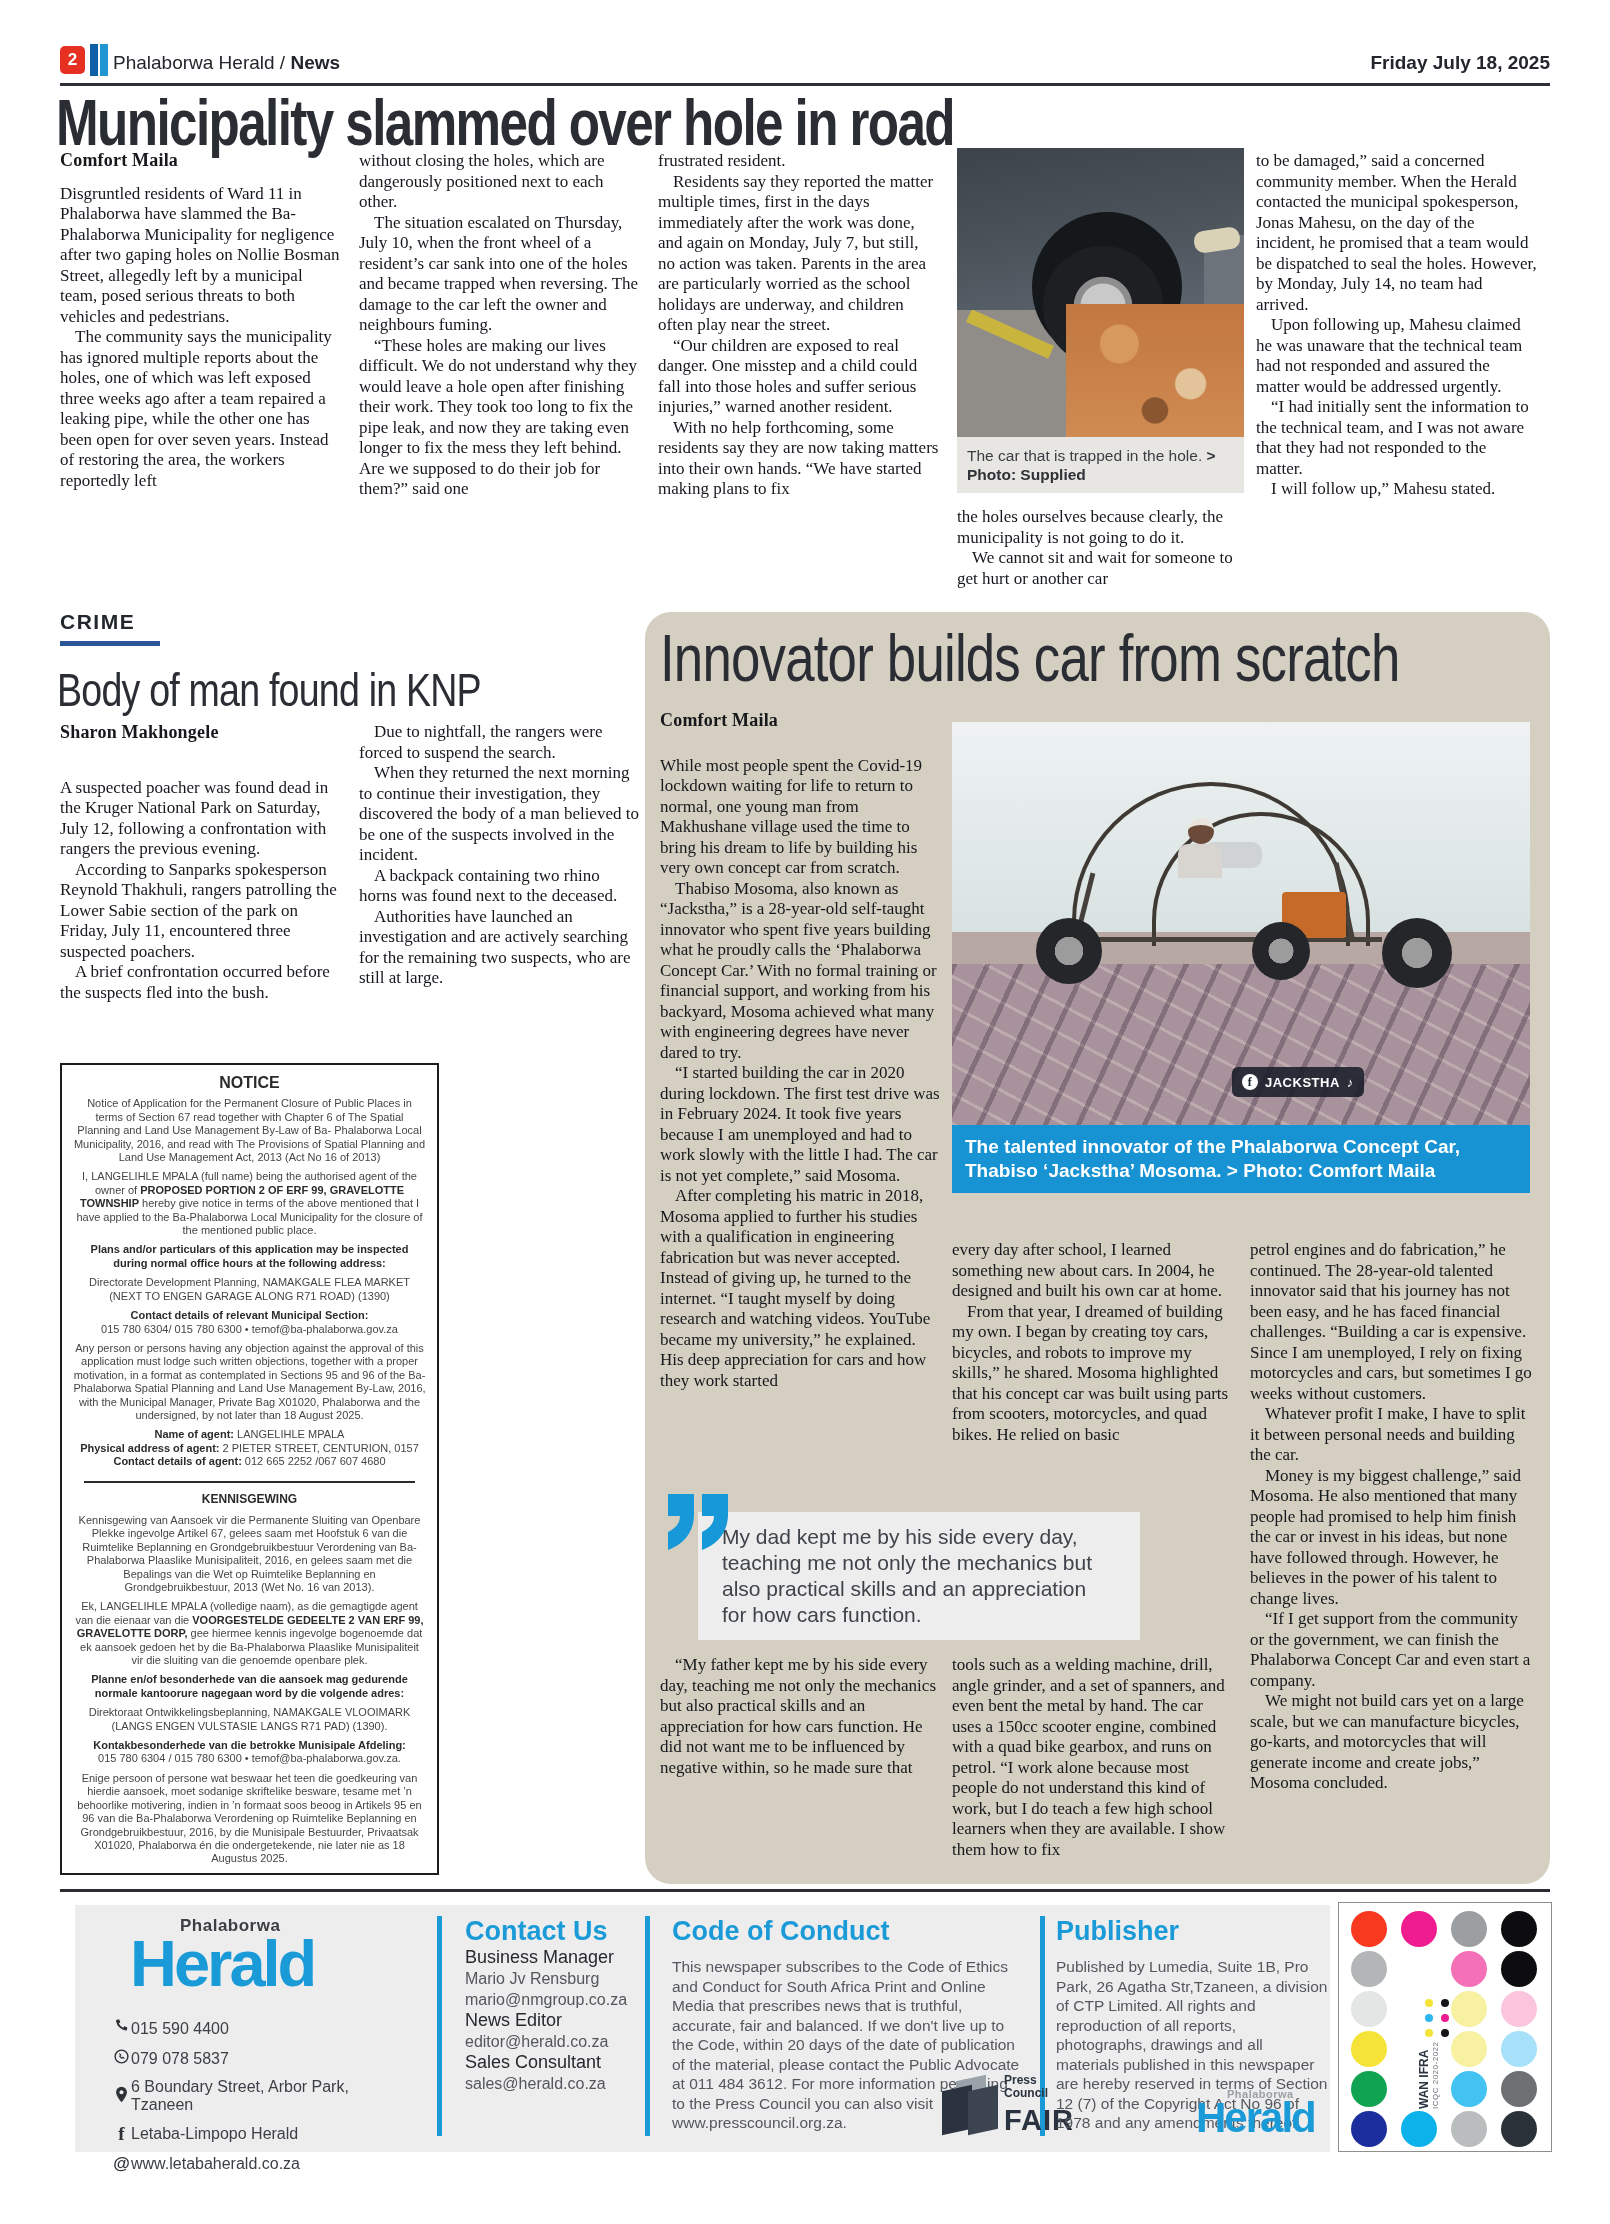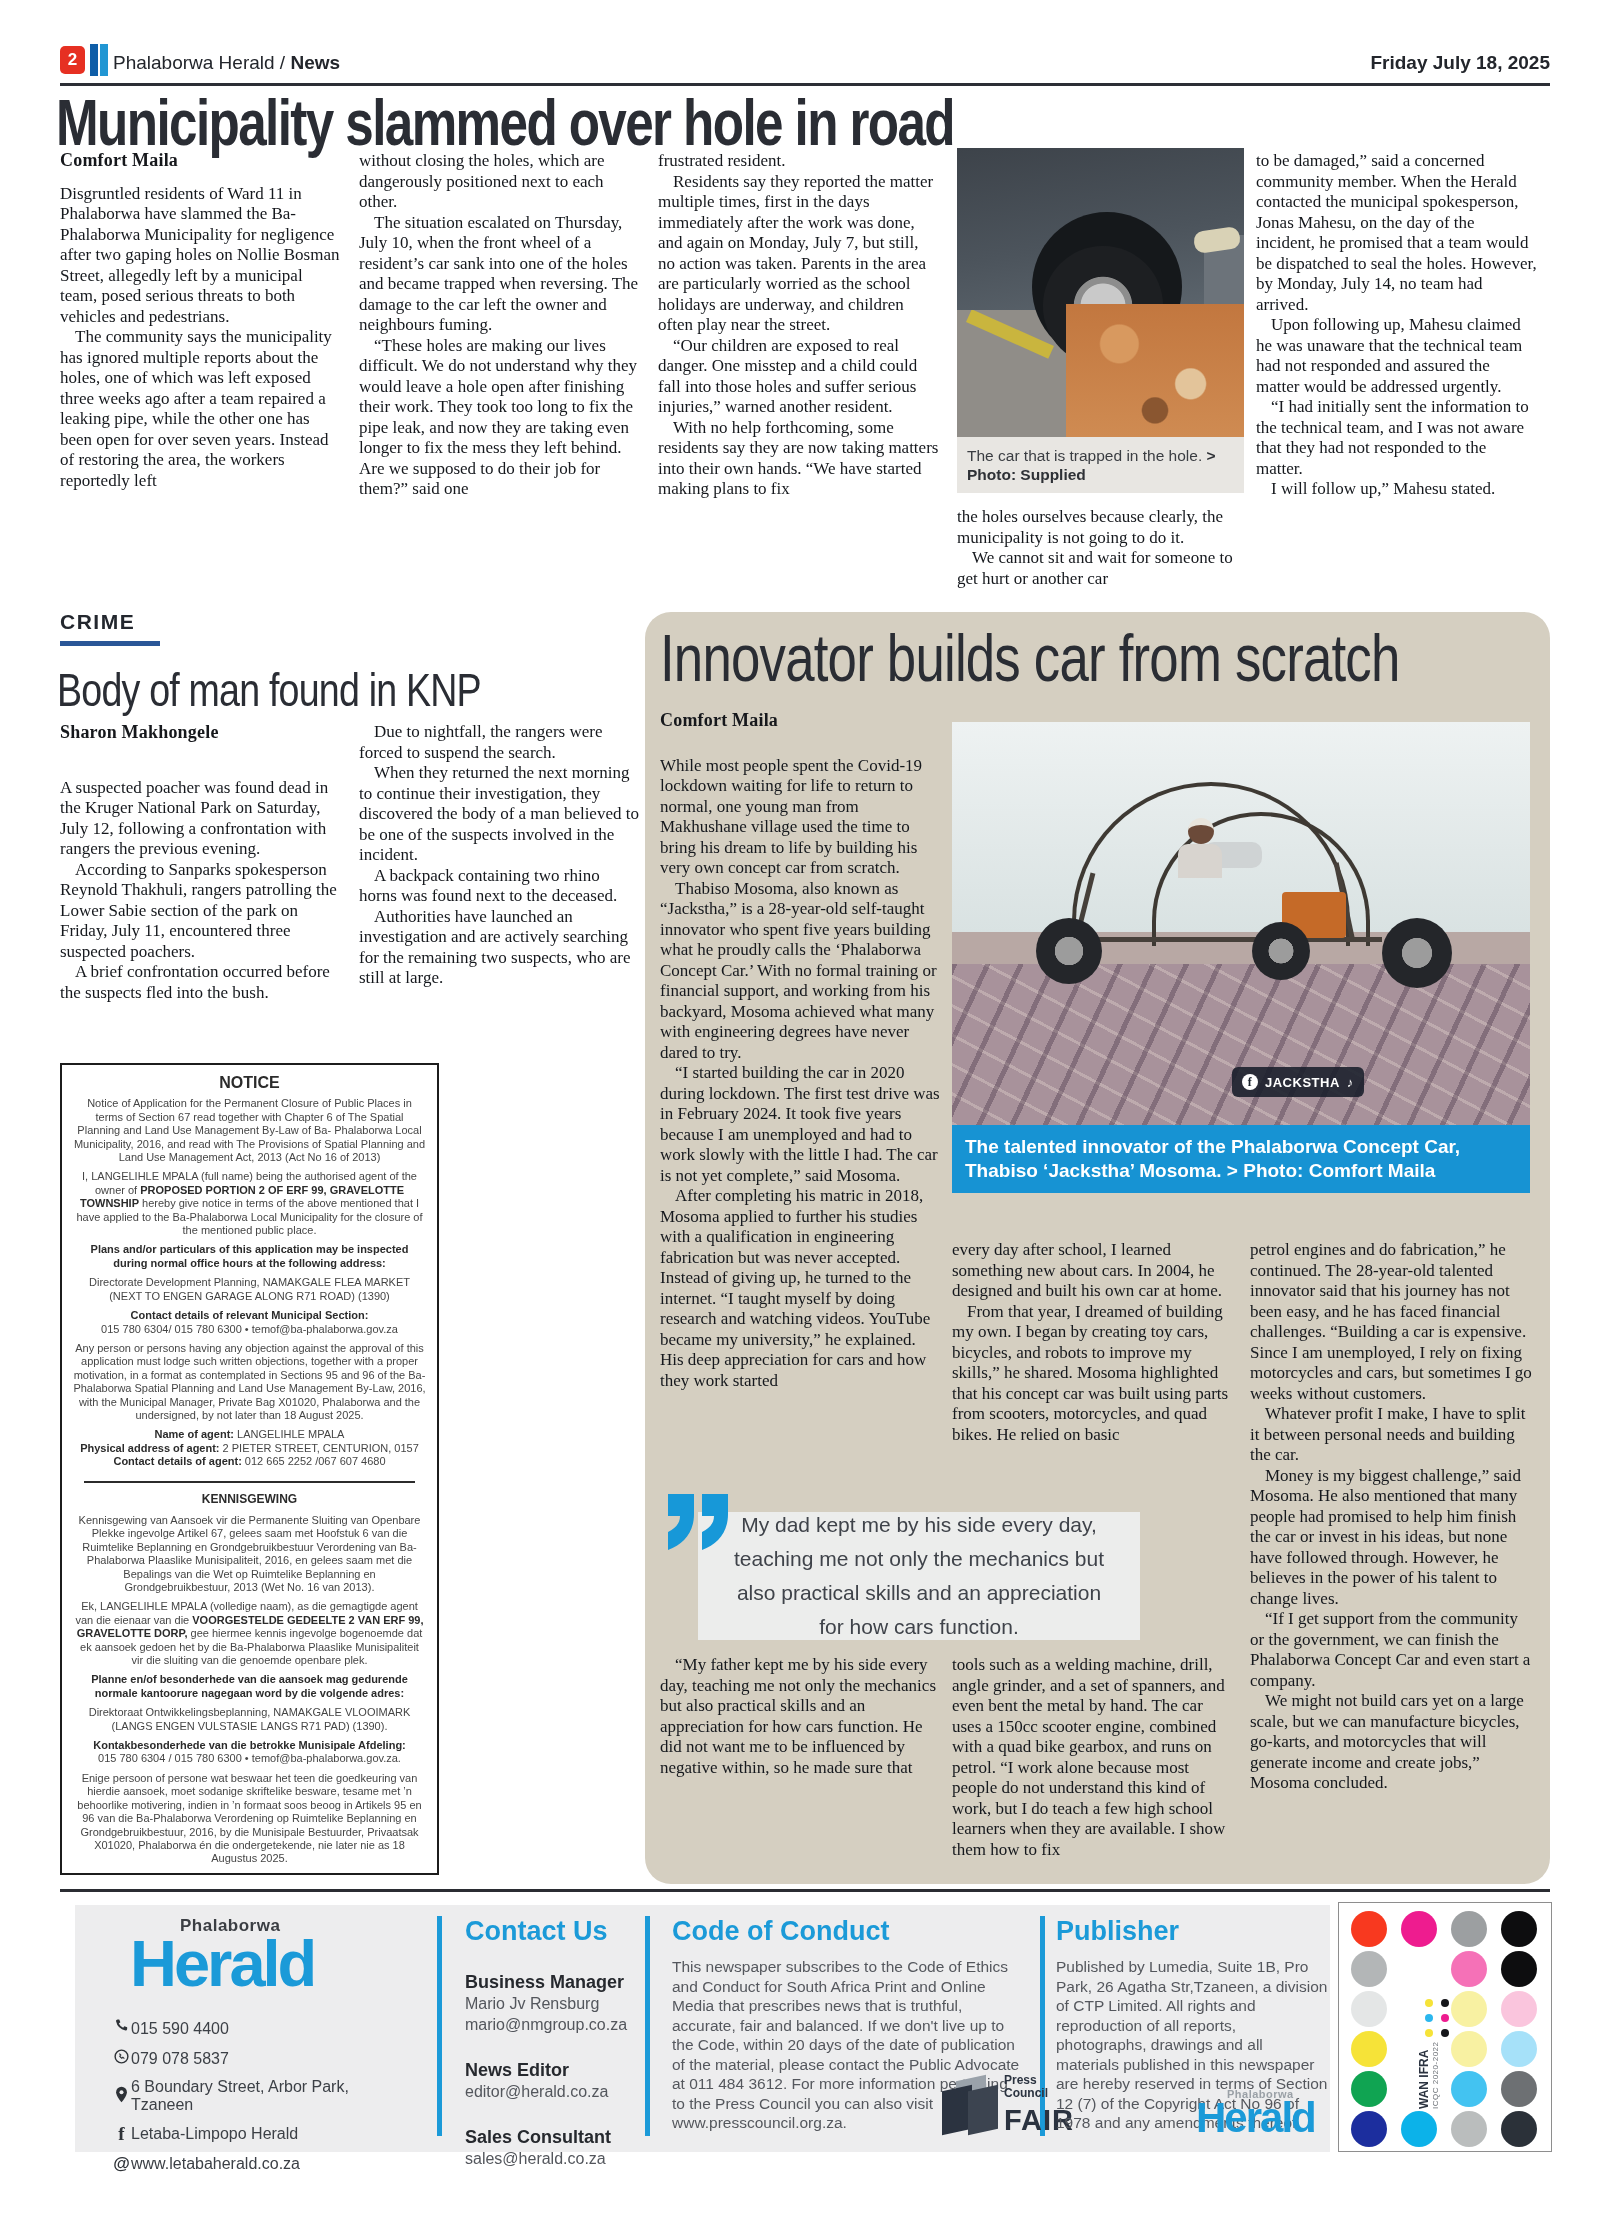--- a/index.html
+++ b/index.html
@@ -72,33 +72,33 @@
   .badge{position:absolute;left:280px;top:345px;height:30px;padding:0 10px;border-radius:6px;
          background:rgba(24,30,42,.88);color:#fff;display:flex;align-items:center;gap:7px;
          font-size:13px;font-weight:bold;letter-spacing:.5px;}
   .badge .fb{display:inline-flex;width:16px;height:16px;border-radius:50%;background:#fff;color:#18202a;
              align-items:center;justify-content:center;font-size:12px;font-family:"Liberation Serif",serif;}
   .cap2{left:952px;top:1125px;width:578px;box-sizing:border-box;background:#1793d3;color:#fff;
         font-size:19px;line-height:24px;font-weight:bold;padding:10px 13px;}
   
   .qbox{left:698px;top:1512px;width:442px;height:128px;background:#ecedec;box-sizing:border-box;
         padding:17px 24px;display:flex;align-items:center;}
-  .qtext{width:100%;text-align:center;font-size:21px;line-height:34px;color:#3f434a;}
+  .qtext{width:100%;text-align:left;font-size:21px;line-height:26px;color:#3f434a;}
   .qicon{left:666px;top:1494px;width:66px;height:56px;}
   
   .botrule{left:60px;top:1889px;width:1490px;height:3px;background:#2b2d33;}
   .fgray{left:75px;top:1905px;width:1255px;height:247px;background:#ededee;}
   .vdiv{top:1916px;width:5px;height:220px;background:#1b9ad8;}
   .logo-phala{font-size:17px;font-weight:bold;color:#3b3e43;margin-left:50px;letter-spacing:.5px;}
   .logo-herald{font-size:65px;font-weight:bold;color:#1b9ad8;letter-spacing:-3px;line-height:56px;}
   .contacts{left:112px;top:2018px;width:300px;}
   .crow{display:flex;align-items:center;margin-bottom:9px;font-size:16px;color:#3c4046;}
   .cic{width:19px;text-align:center;font-weight:bold;color:#2e3237;flex:0 0 19px;}
   .fhead{font-size:27px;font-weight:bold;color:#1b9ad8;}
-  .role-t{font-size:18px;font-weight:bold;color:#26292e;margin-top:25px;}
+  .role-t{font-size:18px;font-weight:normal;color:#26292e;margin-top:0;}
   .role-l{font-size:16px;color:#53565c;line-height:21px;}
   .fbody{font-size:15.5px;line-height:19.5px;color:#54575d;}
   
   .pc{left:942px;top:2072px;width:170px;height:78px;}
   .pc-m{position:absolute;width:30px;height:44px;}
   .pc-txt{position:absolute;left:62px;top:2px;font-size:12px;line-height:13px;font-weight:bold;color:#2b3340;}
   .pc-fair{position:absolute;left:62px;top:32px;font-size:29px;font-weight:bold;letter-spacing:1px;color:#2b3340;}
   
   .plogo{left:1196px;top:2088px;}
   .plogo .logo-phala{font-size:11px;margin-left:31px;color:#9aa0a6;}

